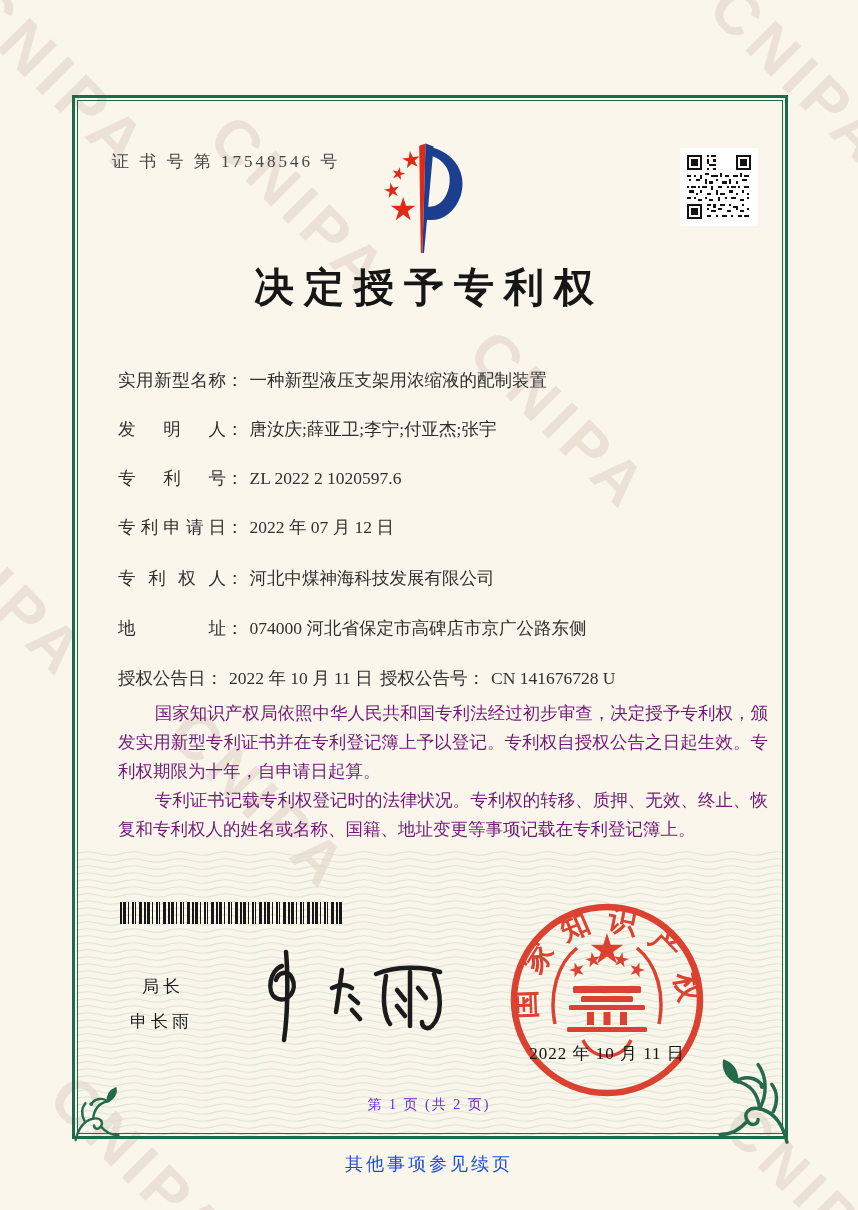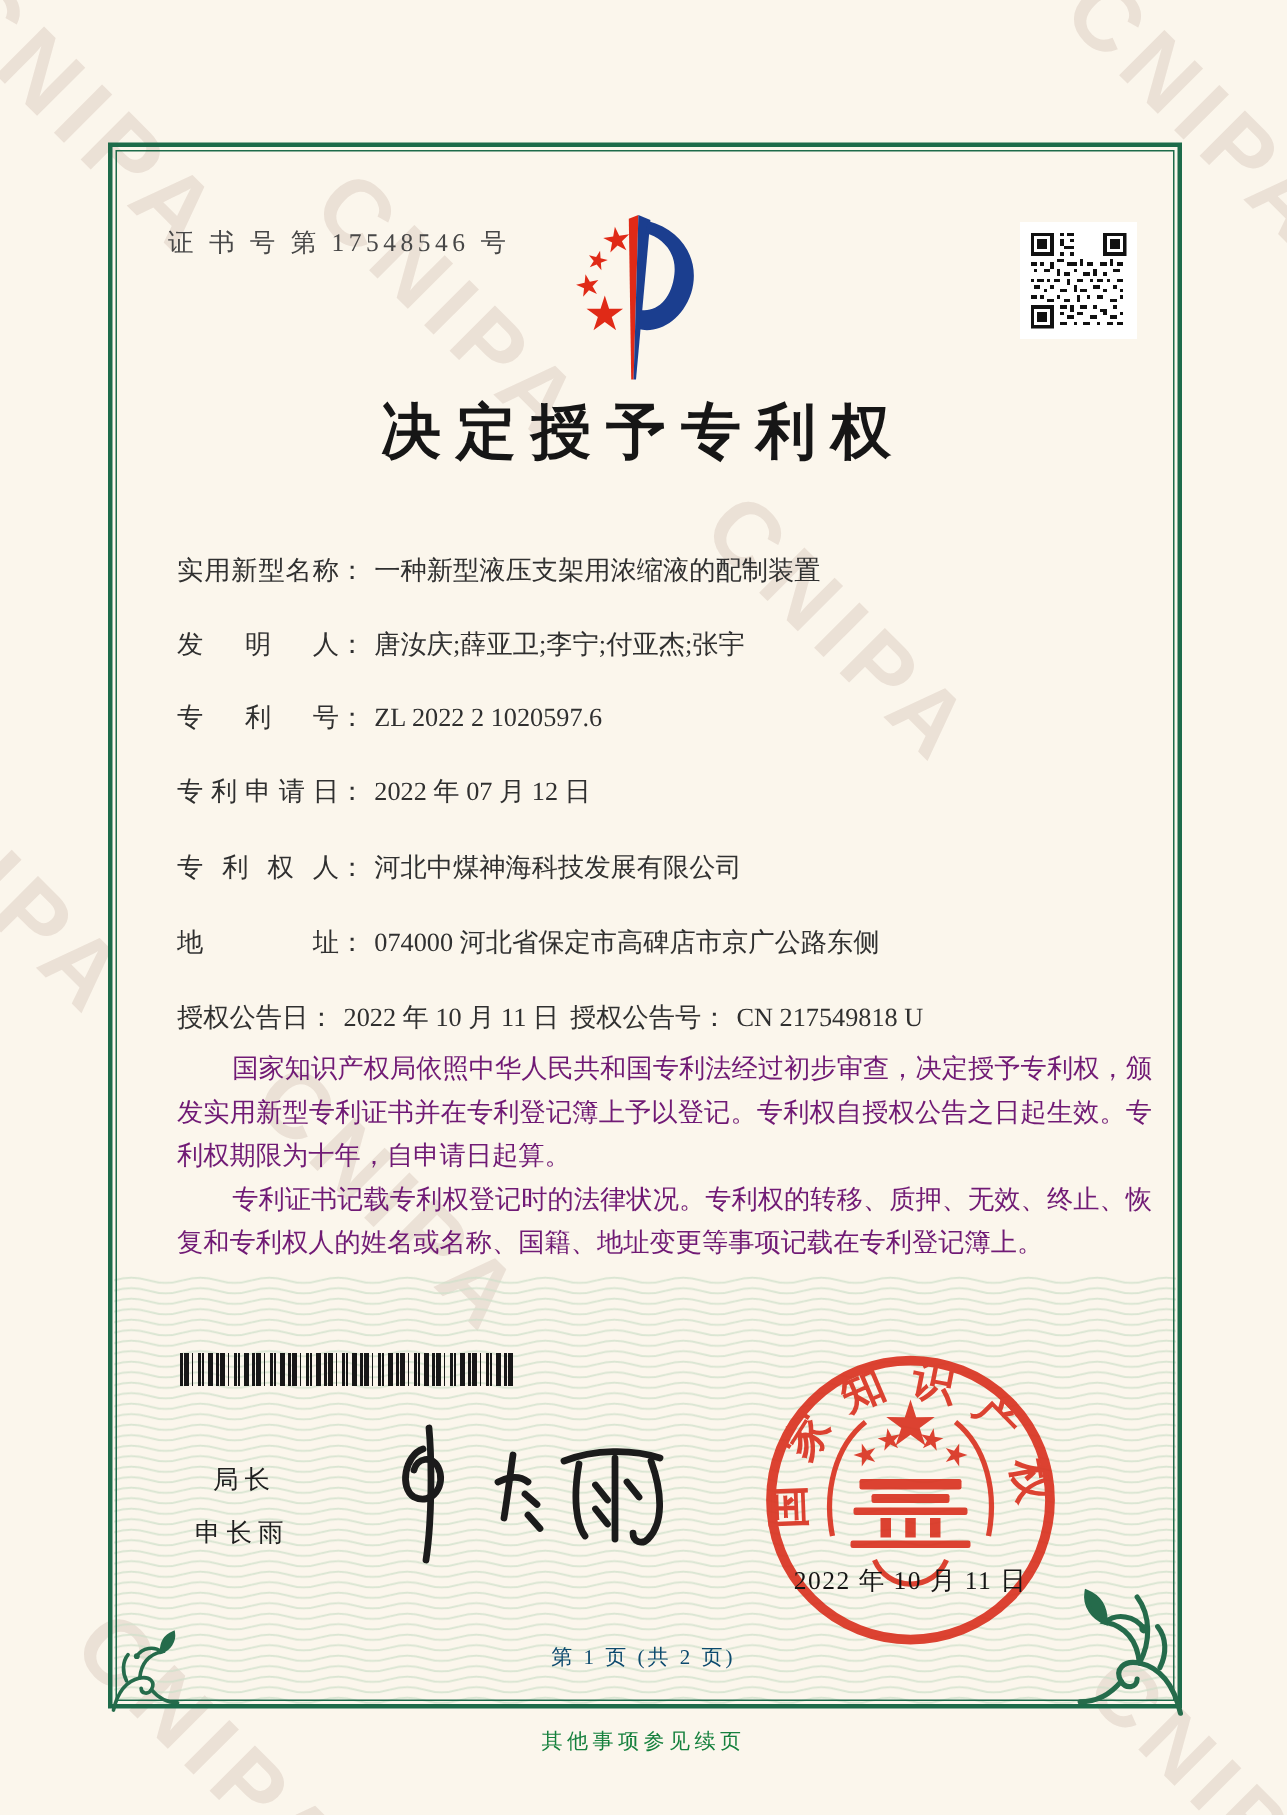--- a/index.html
+++ b/index.html
@@ -34,23 +34,23 @@
              #171717 12px 14px, transparent 14px 15px,
              #171717 15px 16px, transparent 16px 19px,
              #171717 19px 22px, transparent 22px 24px);}
   .officer-title{position:absolute;left:130px;top:975px;font-size:17px;letter-spacing:4px;color:#202020;margin-left:12px;}
   .officer-name{position:absolute;left:130px;top:1010px;font-size:17px;letter-spacing:4px;color:#202020;}
   .signature{position:absolute;left:246px;top:944px;z-index:4;}
   .seal{position:absolute;left:505px;top:898px;z-index:4;}
   .seal-date{position:absolute;left:505px;top:1042px;width:204px;text-align:center;
              font-size:17px;color:#141414;z-index:5;letter-spacing:1px;}
   .page-info{position:absolute;left:0;top:1096px;width:858px;text-align:center;
-             font-size:14px;letter-spacing:2px;color:#0c4a6e;}
+             font-size:14px;letter-spacing:2px;color:#6d28d9;}
   .note{position:absolute;left:0;top:1152px;width:858px;text-align:center;
-        font-size:14px;letter-spacing:3px;color:#15803d;}
+        font-size:18px;letter-spacing:3px;color:#1d4ed8;}
   .orn{position:absolute;z-index:3;}
 </style>
 </head>
 <body>
 
 <div class="page">
 
   <span class="wm" style="left:55px;top:75px;font-size:66px;">CNIPA</span>
   <span class="wm" style="left:300px;top:205px;font-size:62px;">CNIPA</span>
   <span class="wm" style="left:800px;top:75px;font-size:62px;">CNIPA</span>
@@ -145,21 +145,21 @@
     <div class="frow" style="top:566px;">
       <span class="flabel">专利权人</span><span class="fcolon">：</span><span>河北中煤神海科技发展有限公司</span>
     </div>
     <div class="frow" style="top:616px;">
       <span class="flabel">地址</span><span class="fcolon">：</span><span>074000 河北省保定市高碑店市京广公路东侧</span>
     </div>
 
     <div class="frow" style="top:666px;">
       <span>授权公告日</span><span class="fcolon">：</span><span>2022 年 10 月 11 日</span>
       <span class="grant2">
-        <span>授权公告号</span><span class="fcolon">：</span><span>CN 217549818 U</span>
+        <span>授权公告号</span><span class="fcolon">：</span><span>CN 141676728 U</span>
       </span>
     </div>
 
     <div class="body-text">
       <p>国家知识产权局依照中华人民共和国专利法经过初步审查，决定授予专利权，颁发实用新型专利证书并在专利登记簿上予以登记。专利权自授权公告之日起生效。专利权期限为十年，自申请日起算。</p>
       <p>专利证书记载专利权登记时的法律状况。专利权的转移、质押、无效、终止、恢复和专利权人的姓名或名称、国籍、地址变更等事项记载在专利登记簿上。</p>
     </div>
 
     <div class="barcode"></div>
 

